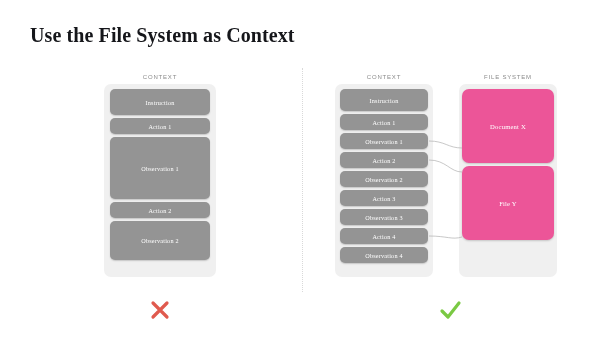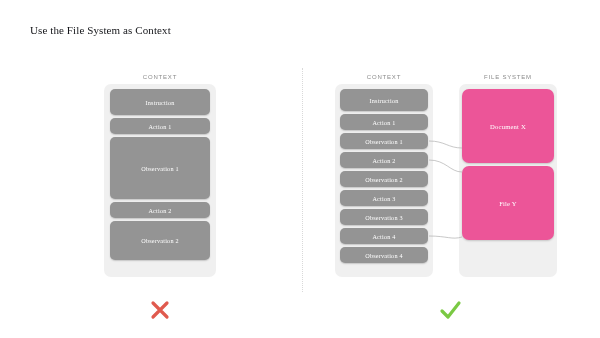--- a/index.html
+++ b/index.html
@@ -22,22 +22,22 @@
     height: 338px;
     background: #ffffff;
   }
 
   
   #title {
     position: absolute;
     left: 30px;
     top: 24px;
     font-family: "Liberation Serif", "DejaVu Serif", serif;
-    font-weight: normal;
-    font-size: 11px;
+    font-weight: bold;
+    font-size: 20px;
     color: #15161a;
     letter-spacing: 0.1px;
     white-space: nowrap;
   }
 
   
   #divider {
     position: absolute;
     left: 302px;
     top: 68px;

